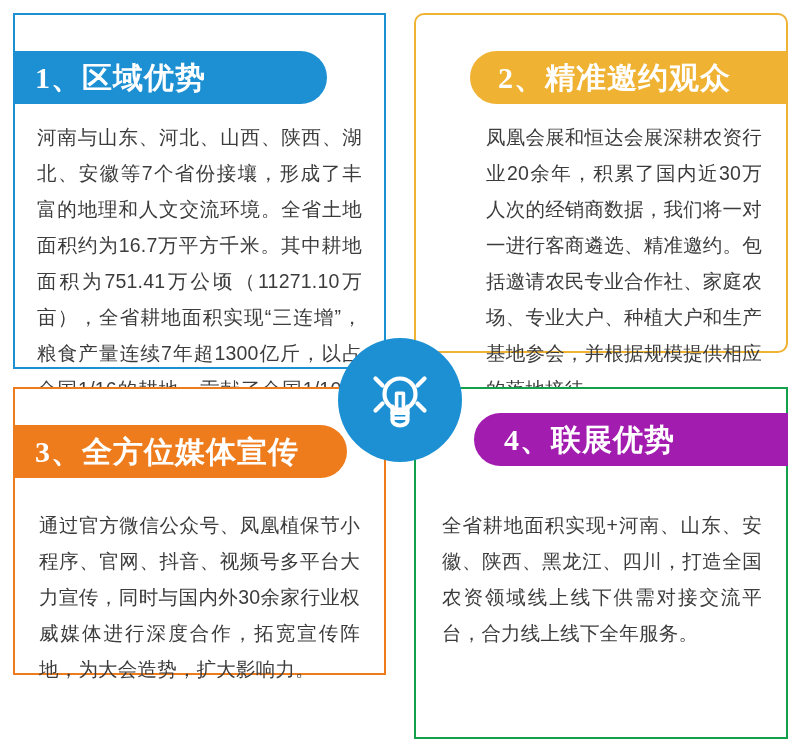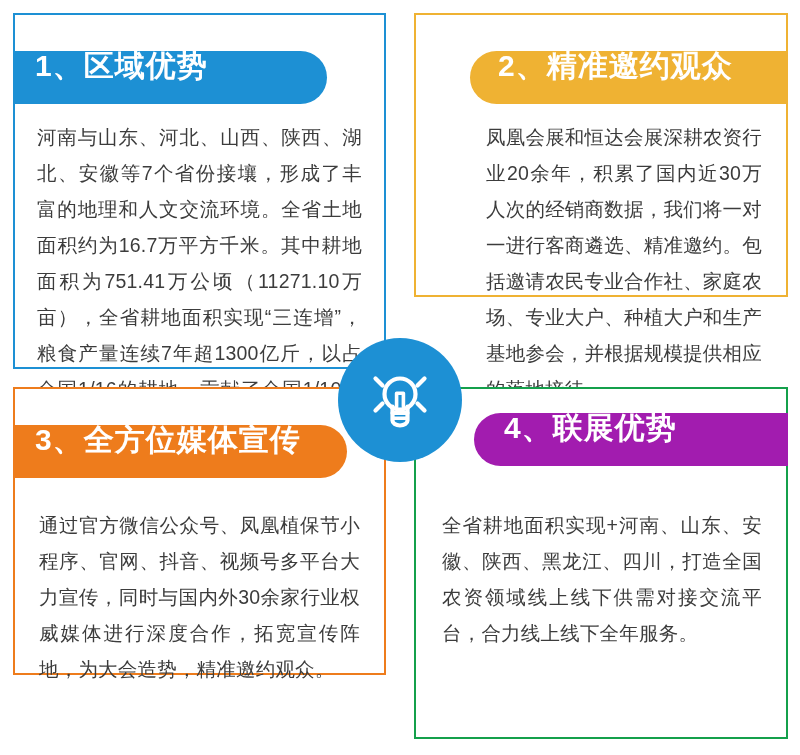--- a/index.html
+++ b/index.html
@@ -21,30 +21,32 @@
 
   
   .panel {
     position: absolute;
     box-sizing: border-box;
     background: #ffffff;
     border-style: solid;
     border-width: 2px;
   }
   .panel-1 { left: 13px;  top: 13px;  width: 373px; height: 356px; border-color: #1D90D4; }
-  .panel-2 { left: 414px; top: 13px;  width: 374px; height: 284px; border-color: #EFB233; }
+  .panel-2 { left: 414px; top: 13px;  width: 374px; height: 340px; border-color: #EFB233; border-radius: 10px; }
   .panel-3 { left: 13px;  top: 387px; width: 373px; height: 288px; border-color: #EE7C1C; }
   .panel-4 { left: 414px; top: 387px; width: 374px; height: 352px; border-color: #14A04B; }
 
   
   .pill {
     position: absolute;
     height: 53px;
     display: flex;
+    align-items: center;
     box-sizing: border-box;
+    font-family: Liberation Serif, serif;
   }
   .pill-title {
     color: #ffffff;
     font-size: 30px;
     font-weight: bold;
     letter-spacing: 1px;
     line-height: 1;
     white-space: nowrap;
   }
   
@@ -134,21 +136,21 @@
     <div class="pill pill-2">
       <span class="pill-title">2、精准邀约观众</span>
     </div>
     <div class="body-text body-2">凤凰会展和恒达会展深耕农资行业20余年，积累了国内近30万人次的经销商数据，我们将一对一进行客商遴选、精准邀约。包括邀请农民专业合作社、家庭农场、专业大户、种植大户和生产基地参会，并根据规模提供相应的落地接待。</div>
   </div>
 
   <div class="panel panel-3">
     <div class="pill pill-3">
       <span class="pill-title">3、全方位媒体宣传</span>
     </div>
-    <div class="body-text body-3">通过官方微信公众号、凤凰植保节小程序、官网、抖音、视频号多平台大力宣传，同时与国内外30余家行业权威媒体进行深度合作，拓宽宣传阵地，为大会造势，精准邀约观众。</div>
+    <div class="body-text body-3">通过官方微信公众号、凤凰植保节小程序、官网、抖音、视频号多平台大力宣传，同时与国内外30余家行业权威媒体进行深度合作，拓宽宣传阵地，为大会造势，扩大影响力。</div>
   </div>
 
   <div class="panel panel-4">
     <div class="pill pill-4">
       <span class="pill-title">4、联展优势</span>
     </div>
     <div class="body-text body-4">全省耕地面积实现+河南、山东、安徽、陕西、黑龙江、四川，打造全国农资领域线上线下供需对接交流平台，合力线上线下全年服务。</div>
   </div>
 
   <div class="bulb-badge">

